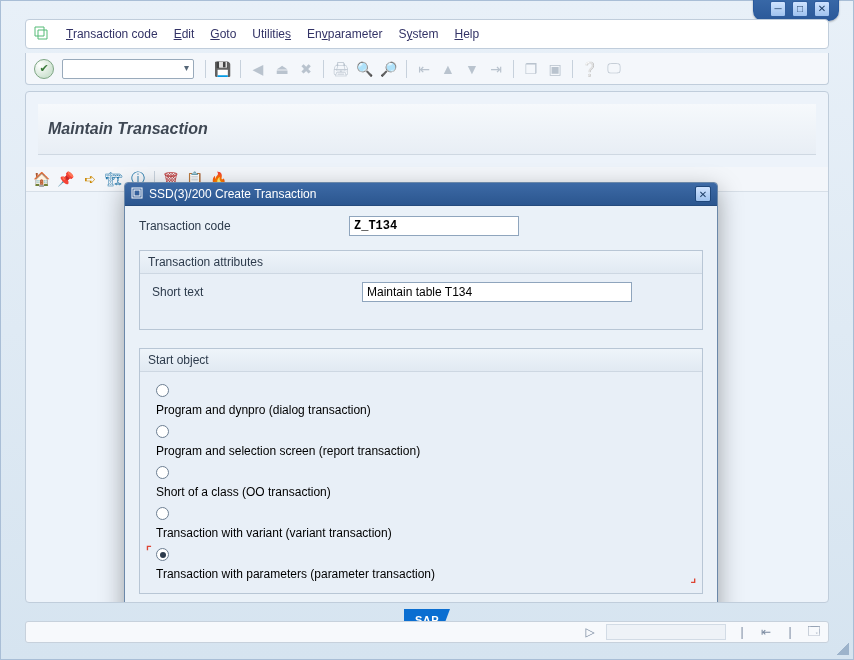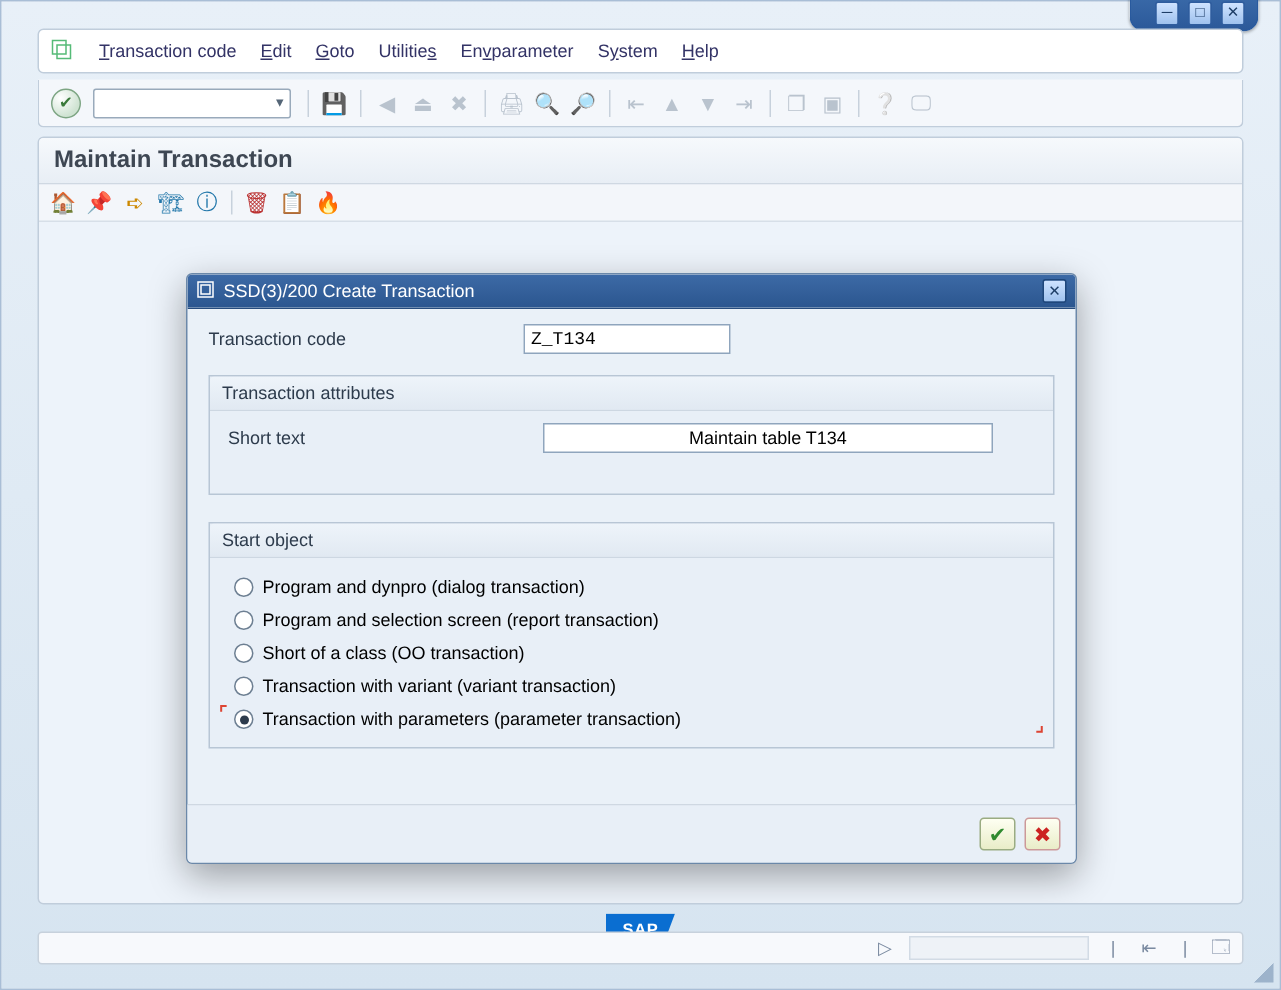--- a/index.html
+++ b/index.html
@@ -79,24 +79,24 @@
   
   
   .work-frame {
     position: absolute; left: 24px; right:24px; top: 90px; bottom: 56px;
     background: #edf3fa;
     border: 1px solid #c0cddb;
     border-radius: 4px;
     overflow: hidden;
   }
   .page-title {
-    margin: 0; padding: 6px 10px;
+    margin: 12px; padding: 16px 10px;
     background: linear-gradient(#f6f9fc,#e8eef5);
     border-bottom:1px solid #cfd8e2;
-    font-size: 16px; font-weight: bold; 
+    font-size: 16px; font-weight: bold; font-style: italic;
     color:#3e4753;
   }
   .app-toolbar {
     padding: 4px 8px;
     display:flex; gap:8px; align-items:center;
     border-bottom:1px solid #d7dfe8;
     background:#f3f6fa;
   }
   .ico { width:16px; height:16px; display:flex; align-items:center; justify-content:center; font-size:14px; }
   .sep2 { width:1px; height:16px; background:#c7d1dc; }
@@ -134,23 +134,24 @@
     margin-top: 8px;
   }
   .group-title {
     padding: 4px 8px; color:#2d3b4c;
     background: linear-gradient(#eef4fa,#e1e9f2);
     border-bottom:1px solid #cdd7e2;
     border-radius: 3px 3px 0 0;
   }
   .group-body { padding: 8px 12px; }
   .radio-row {
-    display:flex; align-items:flex-end; gap:6px;
+    display:flex; align-items:flex-start; gap:6px;
     padding: 4px 4px;
     position: relative;
+    flex-direction: column;
   }
   .radio {
     width:13px;height:13px;border:1px solid #6d7f92;border-radius:50%;
     background:#fff; display:flex;align-items:center;justify-content:center;
   }
   .radio.checked::after{content:"";width:6px;height:6px;border-radius:50%;background:#2d3b4c}
   .sel-markers::before, .sel-markers::after {
     position:absolute; color:#d43; font-size:12px; font-weight:bold;
   }
   .sel-markers::before{content:"⌜"; left:-6px; top:0}
@@ -266,29 +267,29 @@
               <rect x="3" y="3" width="6" height="6" fill="none" stroke="#fff"></rect>
             </svg>
         </span>
         <span>SSD(3)/200 Create Transaction</span>
         <span class="spacer"></span>
         <span class="dlg-close">✕</span>
       </div>
       <div class="dialog-body">
         <div class="row">
           <span class="lbl">Transaction code</span>
-          <input class="inp" style="width: 138px;" value="Z_T134">
+          <input class="inp" style="width: 170px; font-weight: bold;" value="Z_T134">
         </div>
 
         <div class="group">
           <div class="group-title">Transaction attributes</div>
           <div class="group-body">
             <div class="row" style="margin-bottom:19px">
               <span class="lbl">Short text</span>
-              <input class="inp" style="width: 300px; font-family: Arial; text-align: center;" value="Maintain table T134">
+              <input class="inp" style="width: 270px; font-family: Arial;" value="Maintain table T134">
             </div>
           </div>
         </div>
 
         <div class="group" style="margin-top:18px">
           <div class="group-title">Start object</div>
           <div class="group-body">
             <div class="radio-row">
               <span class="radio"></span>
               <span>Program and dynpro (dialog transaction)</span>

